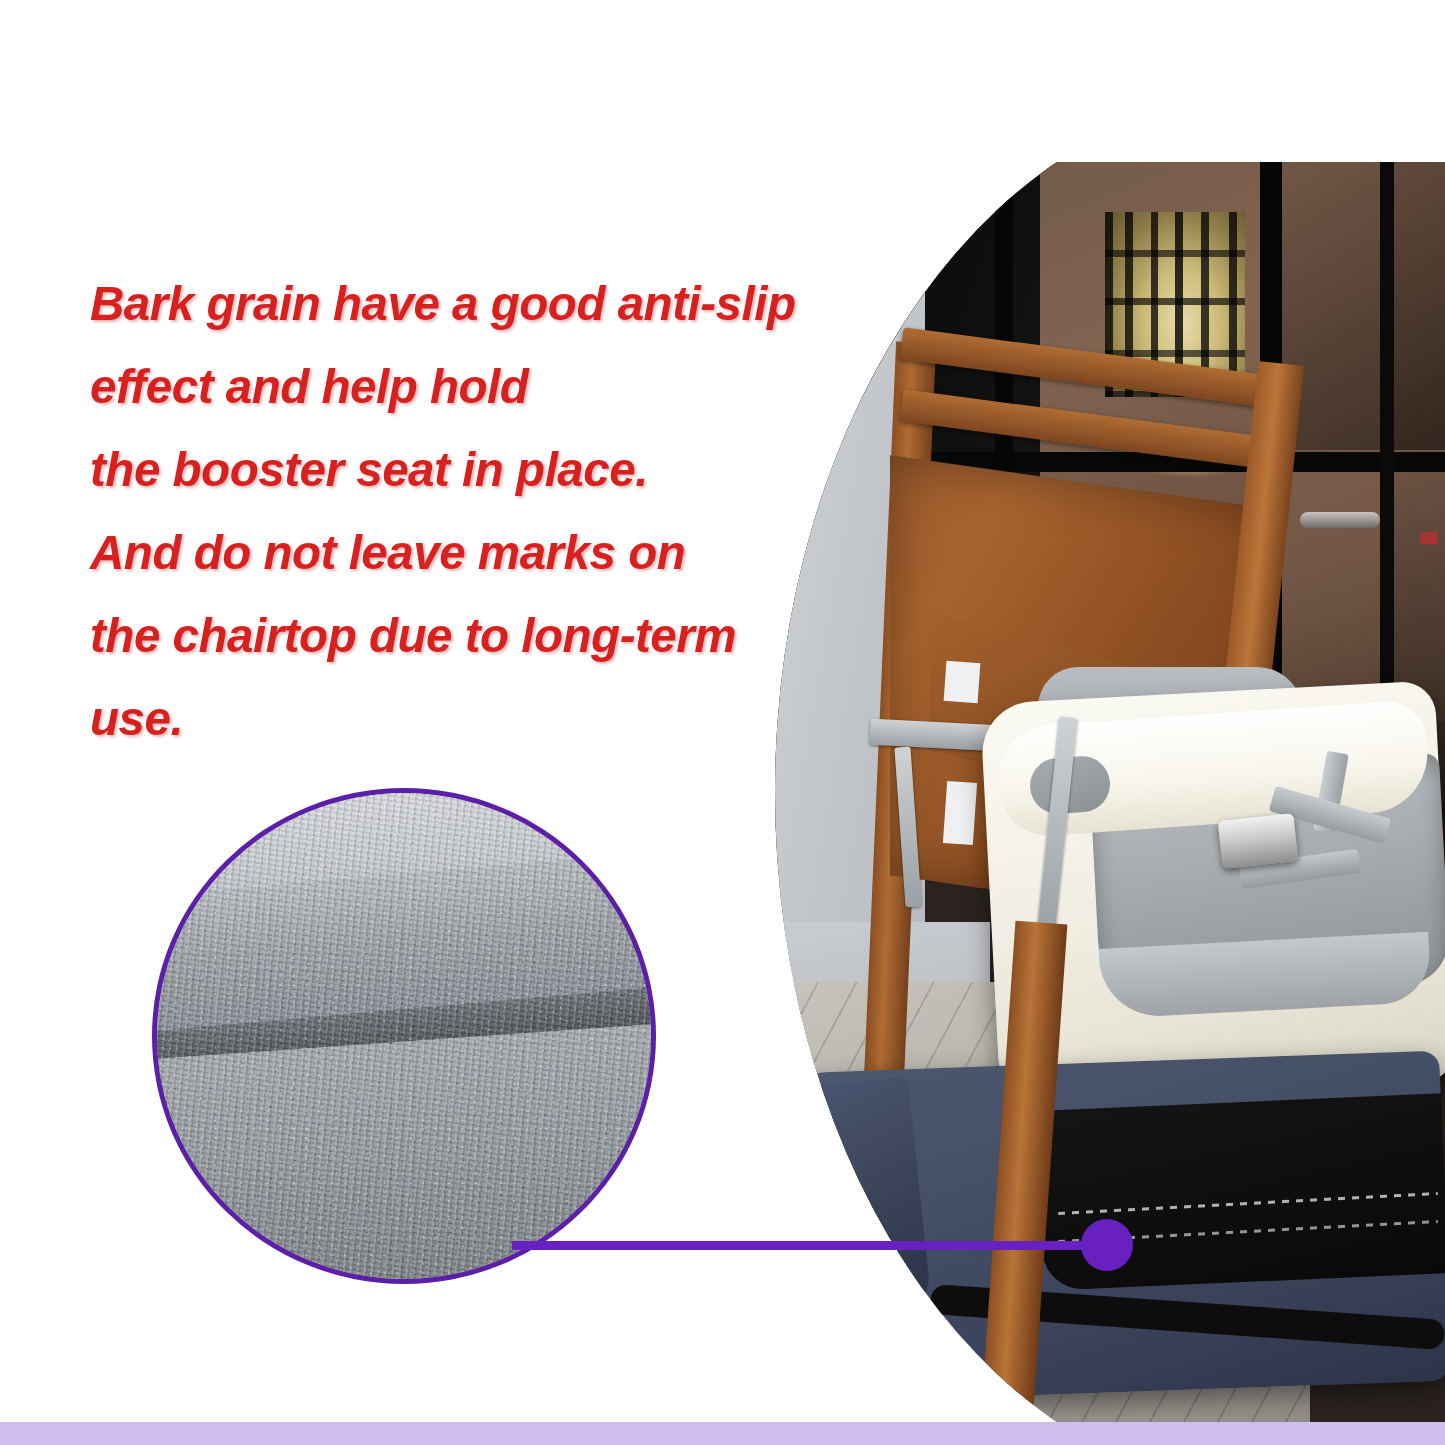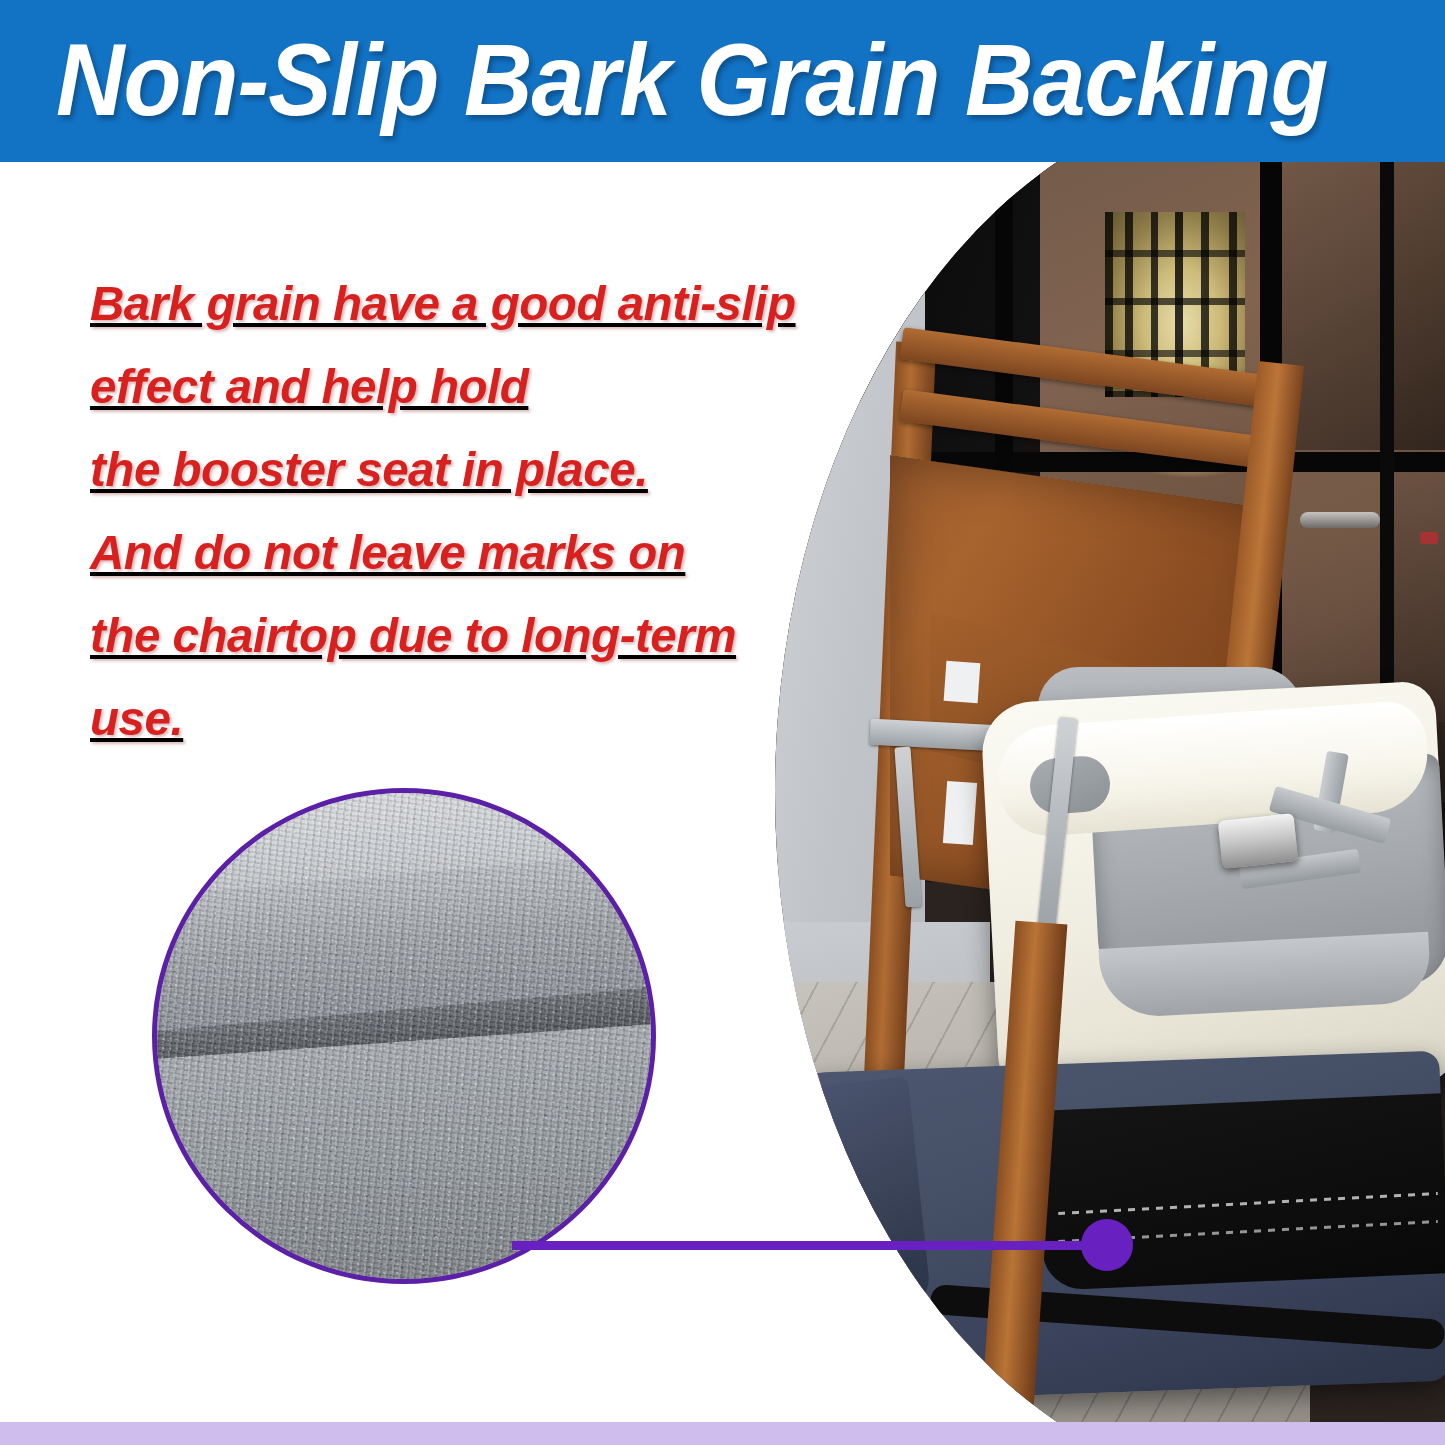--- a/index.html
+++ b/index.html
@@ -261,21 +261,20 @@
     background:linear-gradient(160deg,#4b real 0,#3b4459 50%,#2a3248 100%);
     background:linear-gradient(160deg,#4b5570,#3b4459 50%,#2a3248);
     border-radius:14px 10px 30px 12px;
     transform:rotate(-6deg);
   }
 
   
   .copy {
     position:absolute; left:90px; top:262px; width:690px;
     z-index:20;
-    text-decoration:underline;
   }
   .copy-line {
     color:#D8201F;
     font-size:49px;
     line-height:83px;
     font-weight:bold;
     font-style:italic;
     letter-spacing:-0.5px;
     transform:scaleX(0.97);
     transform-origin:left center;
@@ -410,23 +409,20 @@
         <div class="cushion-black"></div>
         <div class="cushion-stitch"></div>
         <div class="cushion-stitch2"></div>
         <div class="cushion-trim"></div>
         <div class="chair-frontleg"></div>
 
       </div>
     </div>
   </div>
 
-  <div class="banner">
-    <div class="banner-title">Non-Slip Bark Grain Backing</div>
-  </div>
 
   <div class="copy">
     <div class="copy-line">Bark grain have a good anti-slip</div>
     <div class="copy-line">effect and help hold</div>
     <div class="copy-line">the booster seat in place.</div>
     <div class="copy-line">And do not leave marks on</div>
     <div class="copy-line">the chairtop due to long-term</div>
     <div class="copy-line">use.</div>
   </div>
 

